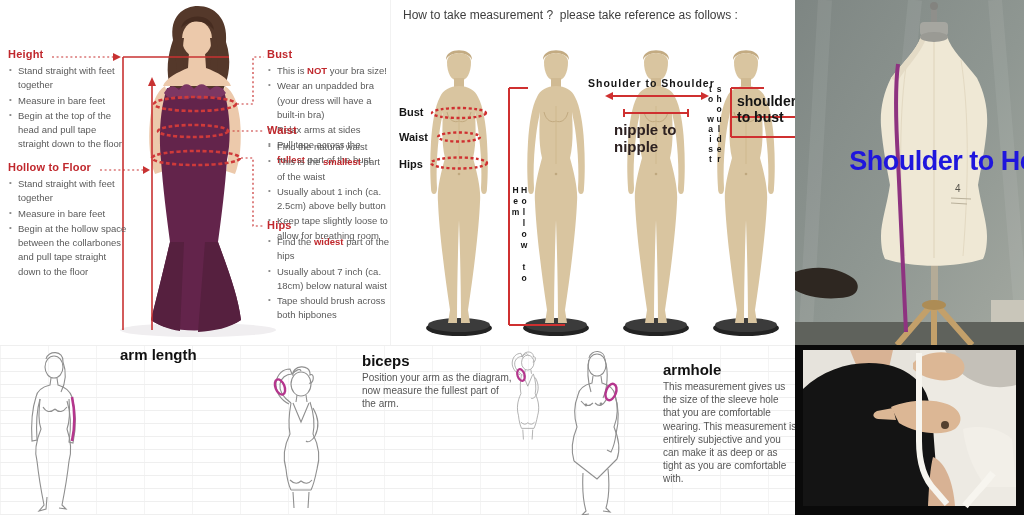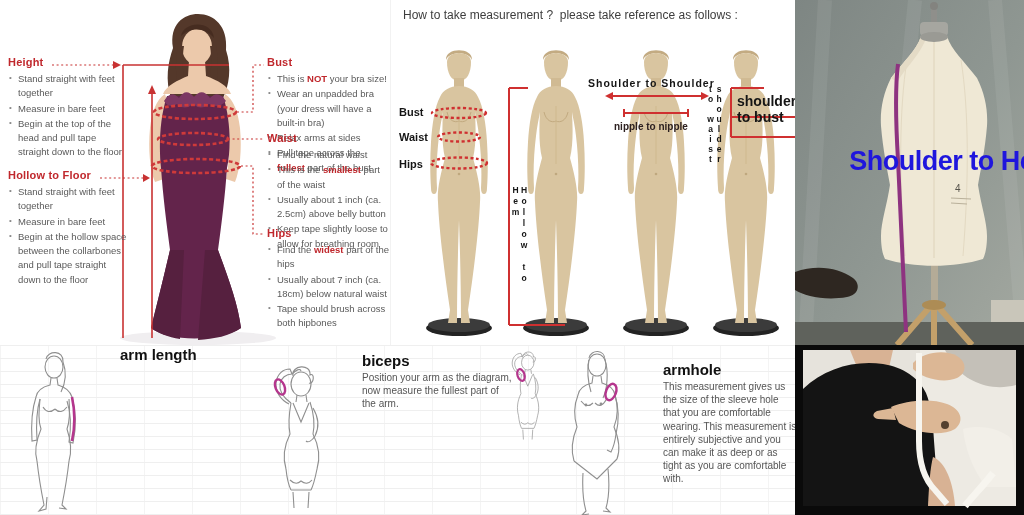--- a/index.html
+++ b/index.html
@@ -10,21 +10,21 @@
   .ann{width:120px;}
   .ann h4{margin:0;font-size:11px;font-weight:bold;color:#c0282d;letter-spacing:.2px;}
   .ann ul{margin:4px 0 0;padding:0 0 0 10px;list-style:none;}
   .ann li{position:relative;font-size:9.5px;color:#5a5a5a;line-height:1.5;margin-bottom:1px;}
   .ann li::before{content:"•";position:absolute;left:-9px;top:0;color:#8a8a8a;font-size:8px;}
   .em{color:#c0282d;font-weight:bold;}
   
   .panel-mid{left:390px;top:0;width:405px;height:345px;background:#fff;border-left:1px solid #f2f2f2;}
   .mid-header{left:12px;top:8px;width:392px;font-size:12px;color:#3d3d3d;white-space:pre-wrap;}
   .fig-label{font-weight:bold;color:#151515;font-size:11px;}
-  .fig-label-sm{font-weight:bold;color:#2c2020;font-size:10px;}
+  .fig-label-sm{font-weight:bold;color:#2c2020;font-size:15px;}
   .vert{writing-mode:vertical-rl;text-orientation:upright;font-weight:bold;color:#151515;
         font-size:8.5px;letter-spacing:1px;line-height:1;}
   .ctr{text-align:left;}
   
   .panel-right{left:795px;top:0;width:229px;height:345px;overflow:hidden;}
   .caption-blue{left:0;top:146px;width:229px;text-align:center;font-size:27px;font-weight:bold;
                 color:#1f16dd;letter-spacing:-0.5px;margin-left:44px;}
   .size-tag{font-size:10px;color:#55524a;}
   
   .sketch-strip{left:0;top:345px;width:795px;height:170px;background:#fff;
@@ -34,21 +34,21 @@
   .bot-block h4{margin:0;font-size:15px;font-weight:bold;color:#111;}
   .bot-block p{margin:2px 0 0;font-size:10px;color:#555;line-height:1.32;}
   .photo-armhole{left:795px;top:345px;width:229px;height:170px;}
   svg{display:block;}
 </style>
 </head>
 <body>
 
 <div class="page">
 
-  <div class="abs" style="left:0;top:0;width:390px;height:345px;margin-top:8px;">
+  <div class="abs" style="left:0;top:0;width:390px;height:345px;">
     <svg class="abs" style="left:0;top:0;" width="390" height="345" viewBox="0 0 390 345">
 
       <ellipse cx="198" cy="330" rx="78" ry="7" fill="#f0eef0"></ellipse>
       <g>
 
         <path d="M173,40 C169,16 184,6 198,6 C214,6 228,18 226,42 C232,60 229,78 223,90 L171,90 C165,72 168,54 173,40 Z" fill="#54382a"></path>
 
         <ellipse cx="197" cy="39" rx="15" ry="18" fill="#ecc9ab"></ellipse>
 
         <path d="M181,28 C184,13 212,12 214,30 C205,19 190,19 181,28 Z" fill="#462c20"></path>

